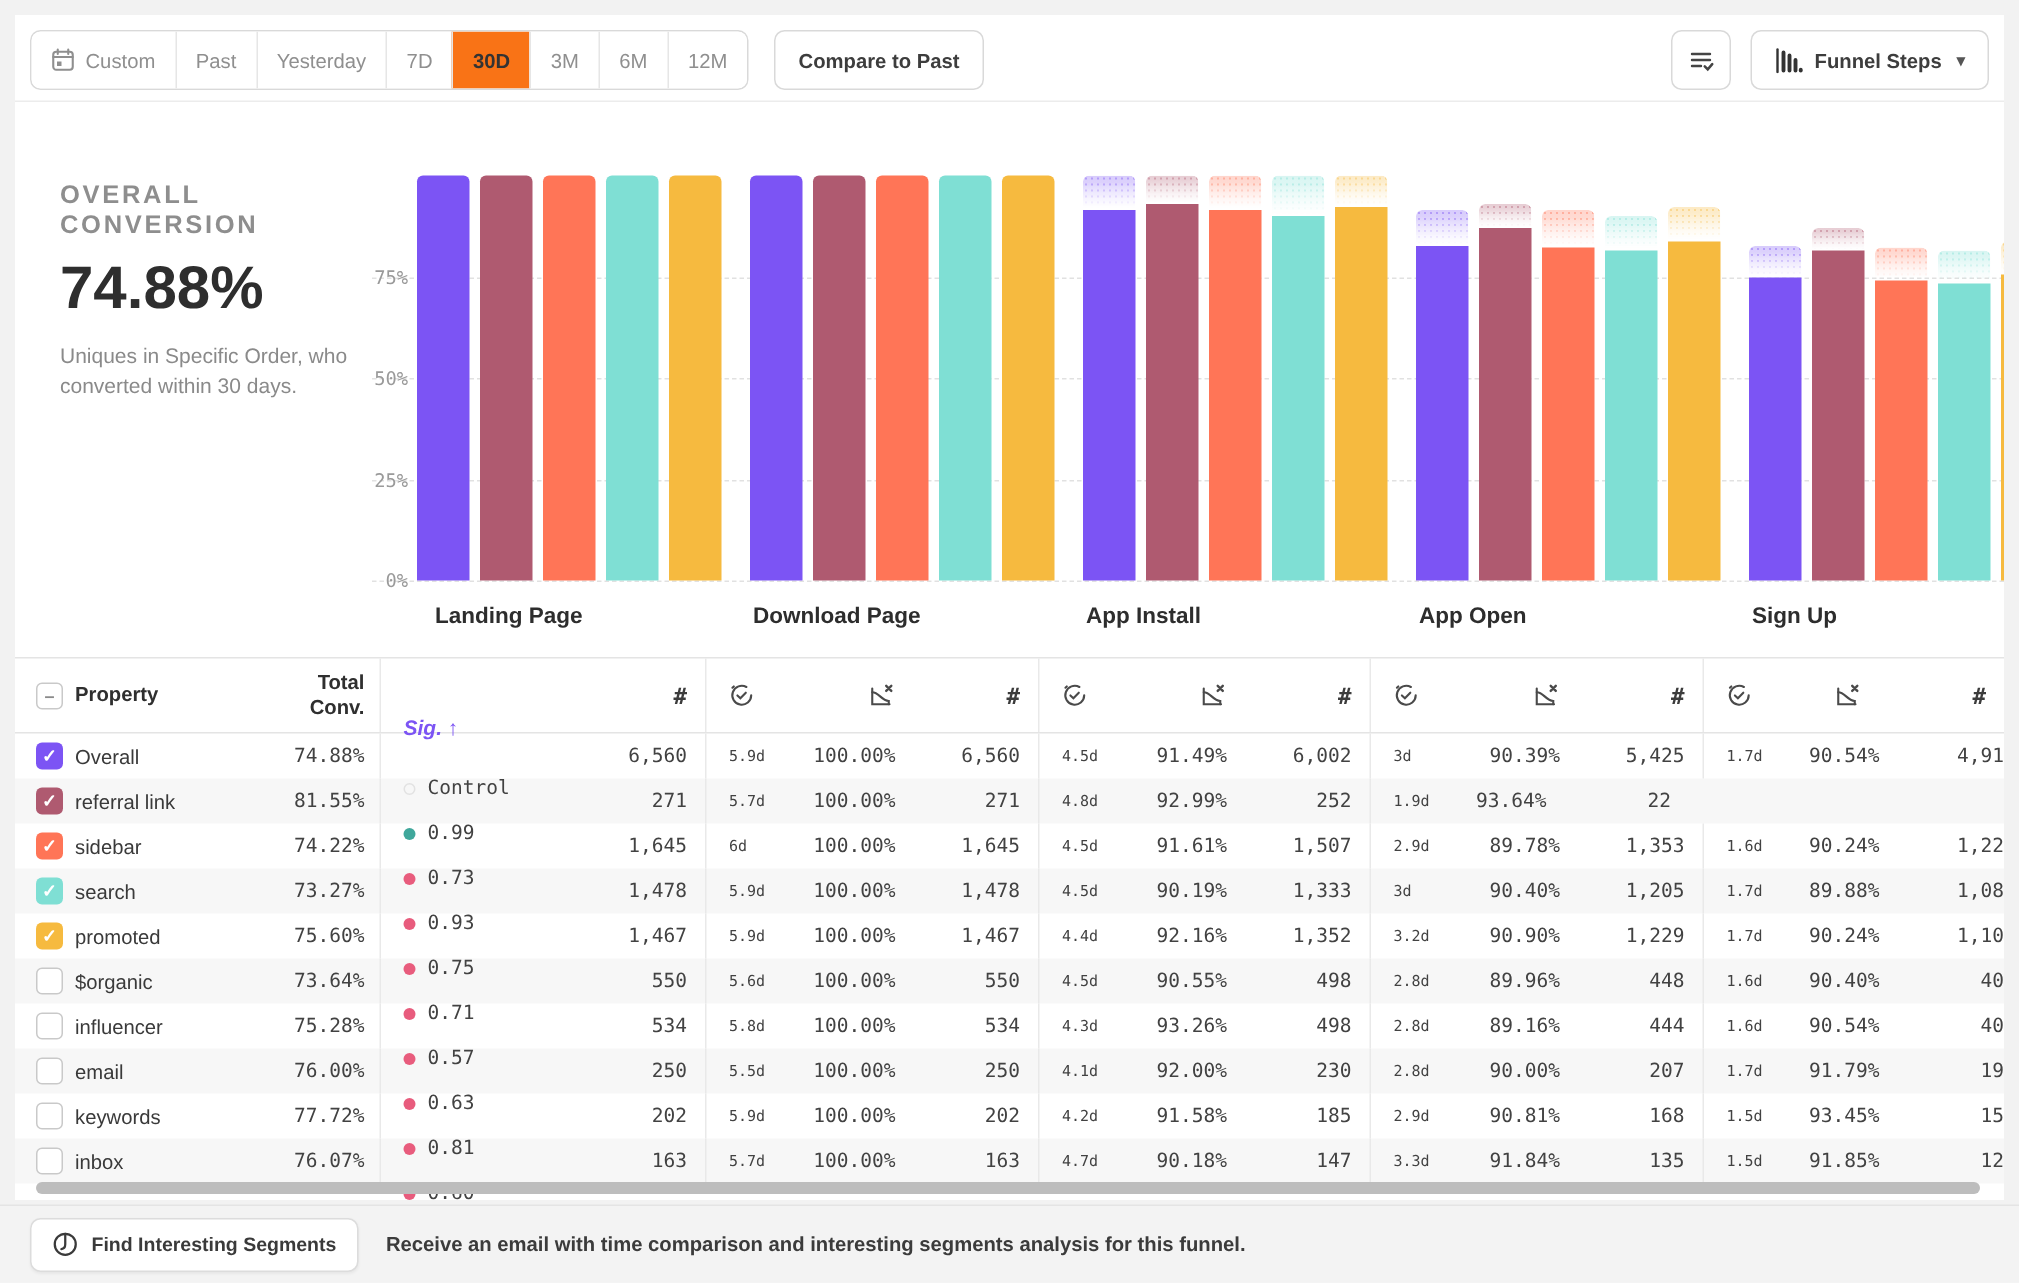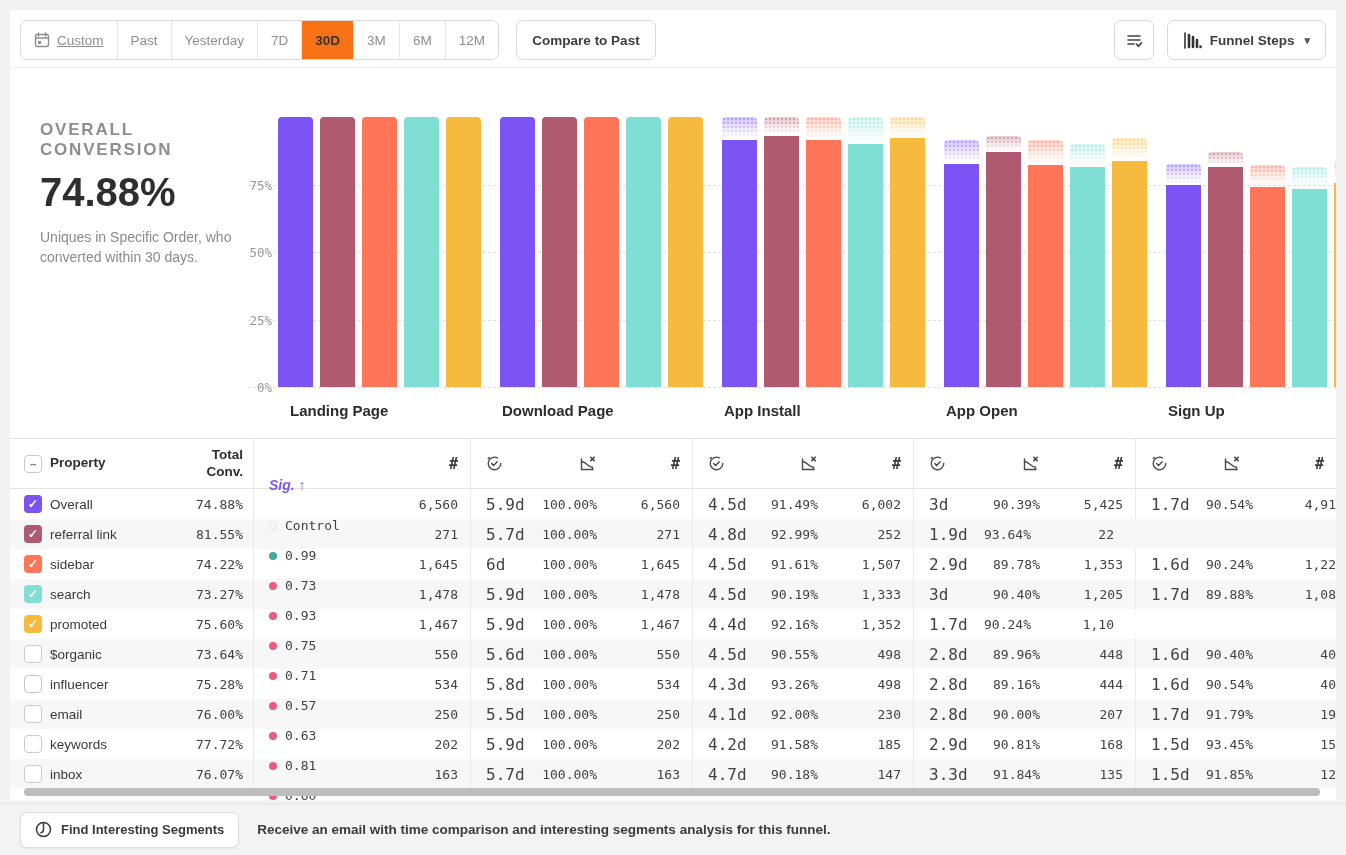--- a/index.html
+++ b/index.html
@@ -9,21 +9,21 @@
 
   
   .card { position:absolute; left:10px; top:10px; width:1326px; height:790px;
     background:#fff; overflow:hidden; }
 
   
   .toolbar { position:relative; height:58px; padding:10px 10px 0 10px; border-bottom:1px solid #ececec; }
   .seg-group { display:inline-flex; border:1px solid #d9d9d9; border-radius:7px; overflow:hidden; background:#fff; vertical-align:top; }
   .seg { display:flex; align-items:center; gap:7px; height:38px; padding:0 13px; font-size:13.5px;
     font-weight:500; color:#8f8f8f; background:#fff; border:none; border-left:1px solid #e6e6e6; cursor:pointer; }
-  .seg:first-child { border-left:none;text-decoration:underline; }
+  .seg:first-child { border-left:none; }
   .seg.active { background:#f97316; color:#333; font-weight:700; }
   .btn { display:inline-flex; align-items:center; gap:8px; height:40px; padding:0 15px; background:#fff;
     border:1px solid #d9d9d9; border-radius:7px; font-size:13.5px; font-weight:600; color:#3d3d3d;
     cursor:pointer; margin-left:13px; vertical-align:top; font-family:inherit; }
   .toolbar-right { position:absolute; right:10px; top:10px; display:flex; }
   .iconbtn { width:40px; height:40px; display:inline-flex; align-items:center; justify-content:center;
     background:#fff; border:1px solid #d9d9d9; border-radius:7px; cursor:pointer; }
   .caret { font-size:11px; color:#555; margin-left:2px; }
 
   
@@ -47,21 +47,21 @@
   .c-cb { width:40px; padding-left:14px; flex:none; display:flex; align-items:center; }
   .c-prop { width:130px; flex:none; font-size:13.5px; color:#3a3a3a; }
   .c-total { width:73px; flex:none; text-align:right; padding-right:10px; font-size:13px; color:#424242; }
   .sec { display:flex; align-items:center; border-left:1px solid #e9e9e9; height:100%; flex:none; }
   .sec-sig { width:217px; }
   .sec-step { width:222px; }
   .sec-step.s3 { width:221px; }
   .sec-step.last { width:201px; }
   .c-sig { flex:1; padding-left:15px; display:flex; align-items:center; gap:8px; font-size:13px; color:#424242;margin-top:43px; }
   .c-count { width:100px; flex:none; text-align:right; padding-right:12px; font-size:13px; color:#424242; }
-  .c-time { width:70px; flex:none; padding-left:15px; font-size:16px; color:#424242; }
+  .c-time { width:70px; flex:none; padding-left:15px; font-size:10px; color:#424242; }
   .c-rate { flex:1; text-align:right; padding-right:10px; font-size:13px; color:#424242; }
   .c-count2 { width:85px; flex:none; text-align:right; padding-right:12px; font-size:13px; color:#424242; }
   .hdr-txt { font-weight:700; font-size:13.5px; color:#2f2f2f; line-height:1.25; }
   .sig-hdr { font-style:italic; font-weight:700; color:#7c54f4; font-size:14px; }
   .hash { font-family:"DejaVu Sans Mono", monospace; font-size:15px; font-weight:700; color:#3c3c3c; }
   .dot { width:8px; height:8px; border-radius:50%; flex:none; }
   .dot.control { background:transparent; border:1.5px solid #e2e2e2; }
   .checkbox { width:18px; height:18px; border-radius:4px; display:flex; align-items:center;
     justify-content:center; font-size:12px; font-weight:700; color:#fff; cursor:pointer; }
   .checkbox.unchecked { background:#fff; border:1.5px solid #c9c9c9; }
@@ -439,20 +439,25 @@
           <div class="sec sec-step">
             <div class="c-time mono">5.9d</div>
             <div class="c-rate mono">100.00%</div>
             <div class="c-count2 mono">1,467</div>
           </div>
           <div class="sec sec-step s3">
             <div class="c-time mono">4.4d</div>
             <div class="c-rate mono">92.16%</div>
             <div class="c-count2 mono">1,352</div>
           </div>
+          <div class="sec sec-step">
+            <div class="c-time mono">3.2d</div>
+            <div class="c-rate mono">90.90%</div>
+            <div class="c-count2 mono">1,229</div>
+          </div>
           <div class="sec sec-step last">
             <div class="c-time mono">1.7d</div>
             <div class="c-rate mono">90.24%</div>
             <div class="c-count2 mono">1,10</div>
           </div>
         </div>
         <div class="trow">
           <div class="c-cb">
             <div class="checkbox unchecked"></div>
           </div>

